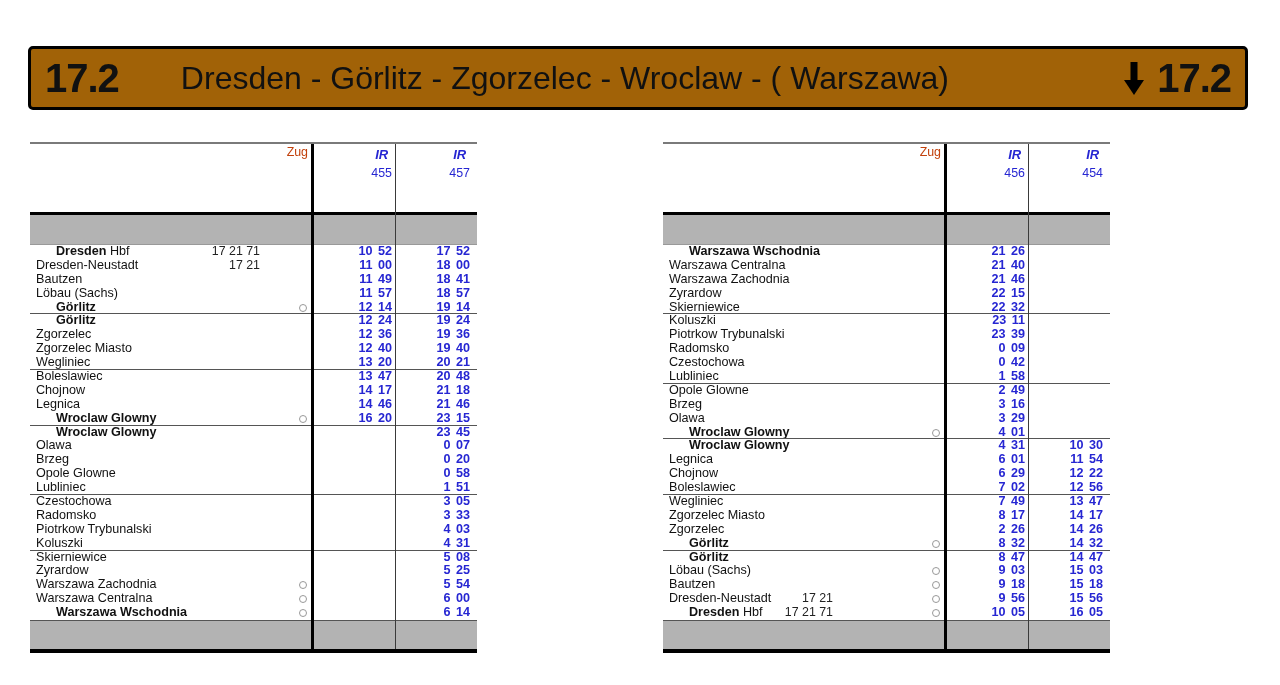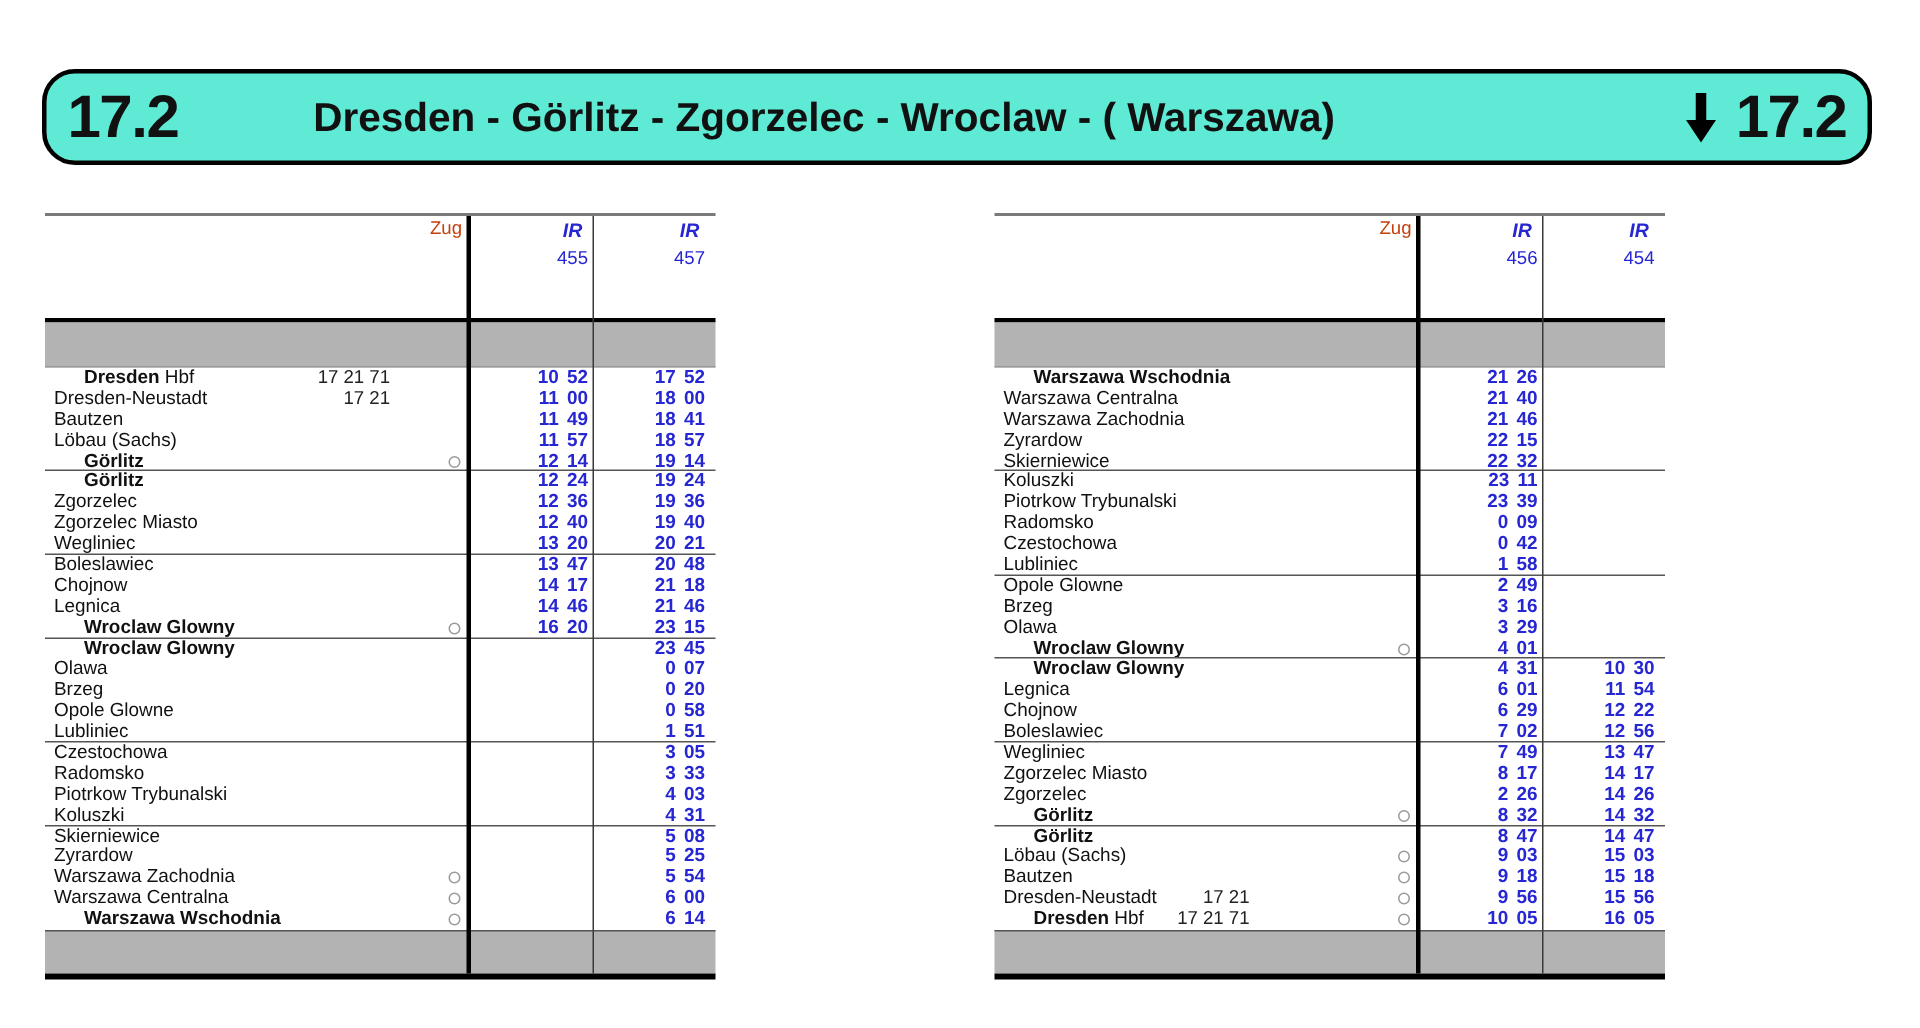--- a/index.html
+++ b/index.html
@@ -5,26 +5,26 @@
   html,body{margin:0;padding:0;background:#fff;}
   body{
     width:1280px;height:685px;position:relative;overflow:hidden;
     font-family:"Liberation Sans","DejaVu Sans",sans-serif;color:#111;
     --blue:#2626d2;--band:#b3b3b3;
   }
 
   
   .header-box{
     position:absolute;left:28px;top:46px;width:1214px;height:58px;
-    border:3px solid #000;border-radius:22px;background:#5eead4;
+    border:3px solid #000;border-radius:5px;background:#a16207;
     display:flex;align-items:center;
   }
   .route-num{font-size:40px;font-weight:bold;letter-spacing:-1px;line-height:1;}
   .route-num.left{padding-left:14px;}
-  .header-title{font-size:27px;font-weight:bold;margin-left:90px;white-space:nowrap;}
+  .header-title{font-size:32px;font-weight:normal;margin-left:62px;white-space:nowrap;}
   .header-right{margin-left:auto;display:flex;align-items:center;gap:12px;padding-right:14px;}
   .down-arrow{display:block;}
 
   
   .tt{position:absolute;top:142px;width:447px;height:510px;border-top:2px solid #7a7a7a;}
   .tt[data-table="0"]{left:30px;}
   .tt[data-table="1"]{left:663px;}
 
   .tt-head{position:relative;height:68px;}
   .zug-label{position:absolute;top:1px;right:169px;font-size:12.4px;color:#c2410c;}

